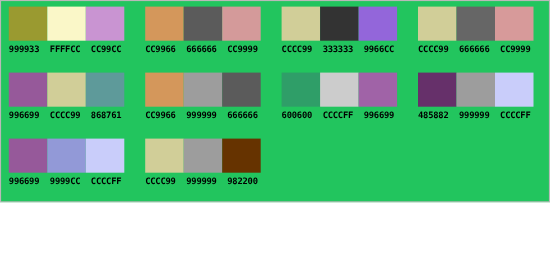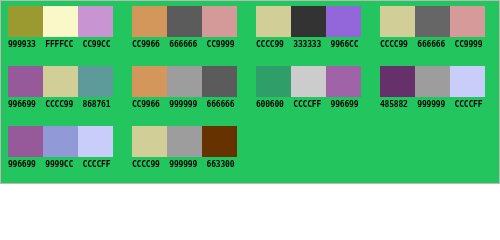--- a/index.html
+++ b/index.html
@@ -201,21 +201,21 @@
 
       <div class="palette-cell">
         <div class="swatch-strip">
           <div class="swatch" style="background-color:#d1ce98;"></div>
           <div class="swatch" style="background-color:#9d9d9d;"></div>
           <div class="swatch" style="background-color:#663300;"></div>
         </div>
         <div class="hex-labels">
           <span class="hex-label">CCCC99</span>
           <span class="hex-label">999999</span>
-          <span class="hex-label">663300</span>
+          <span class="hex-label">982200</span>
         </div>
       </div>
 
       <div class="palette-cell empty"></div>
       <div class="palette-cell empty"></div>
 
     </div>
 
   </div>
 </div>

